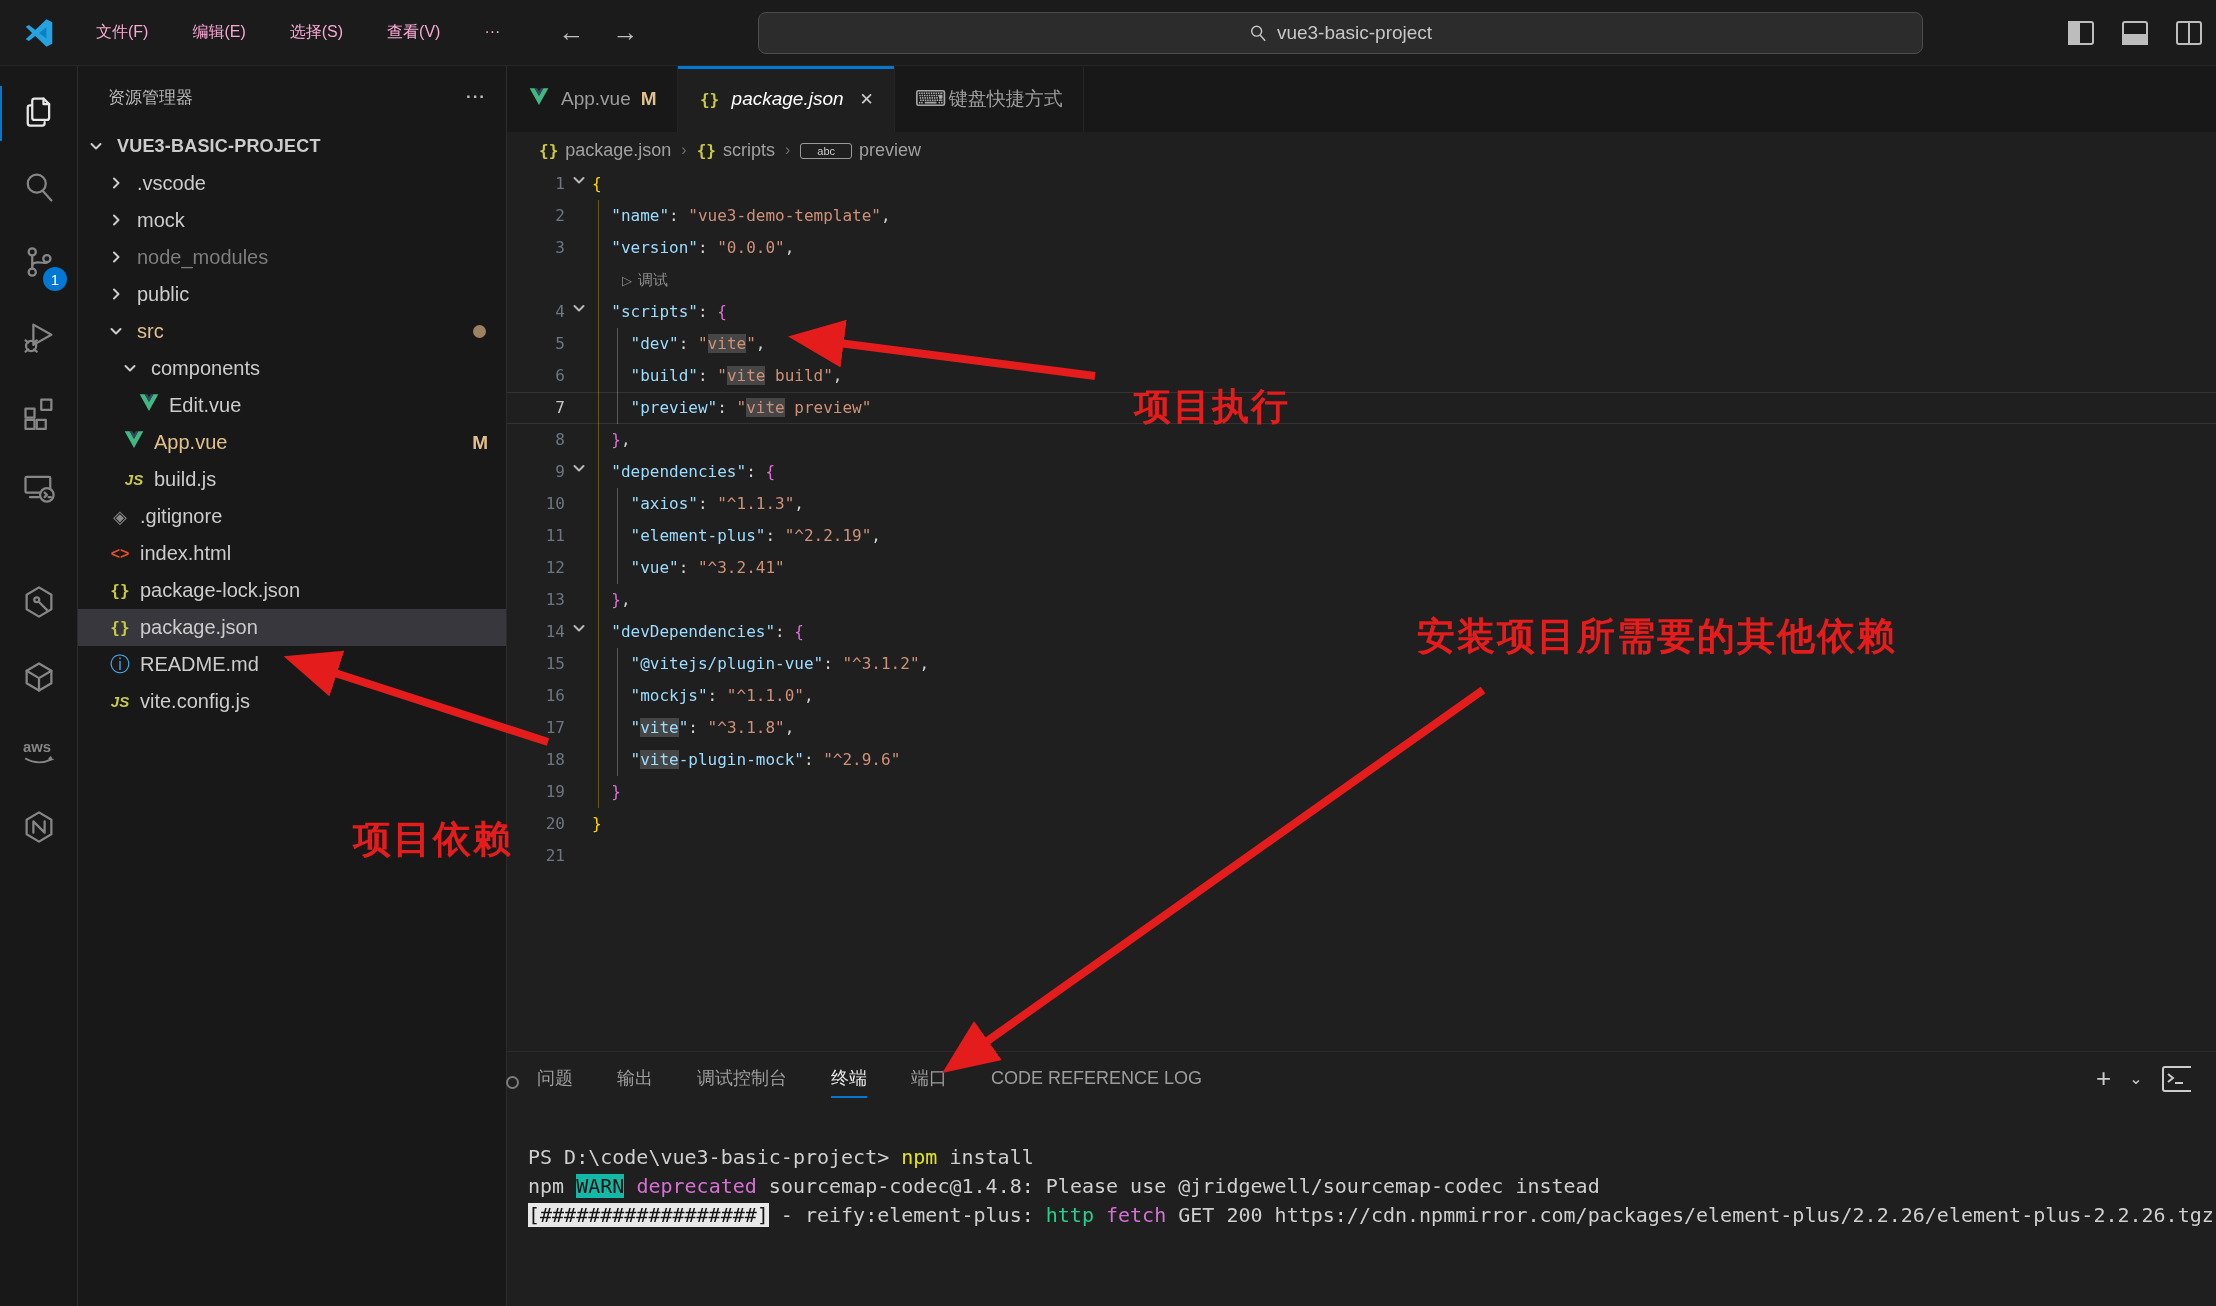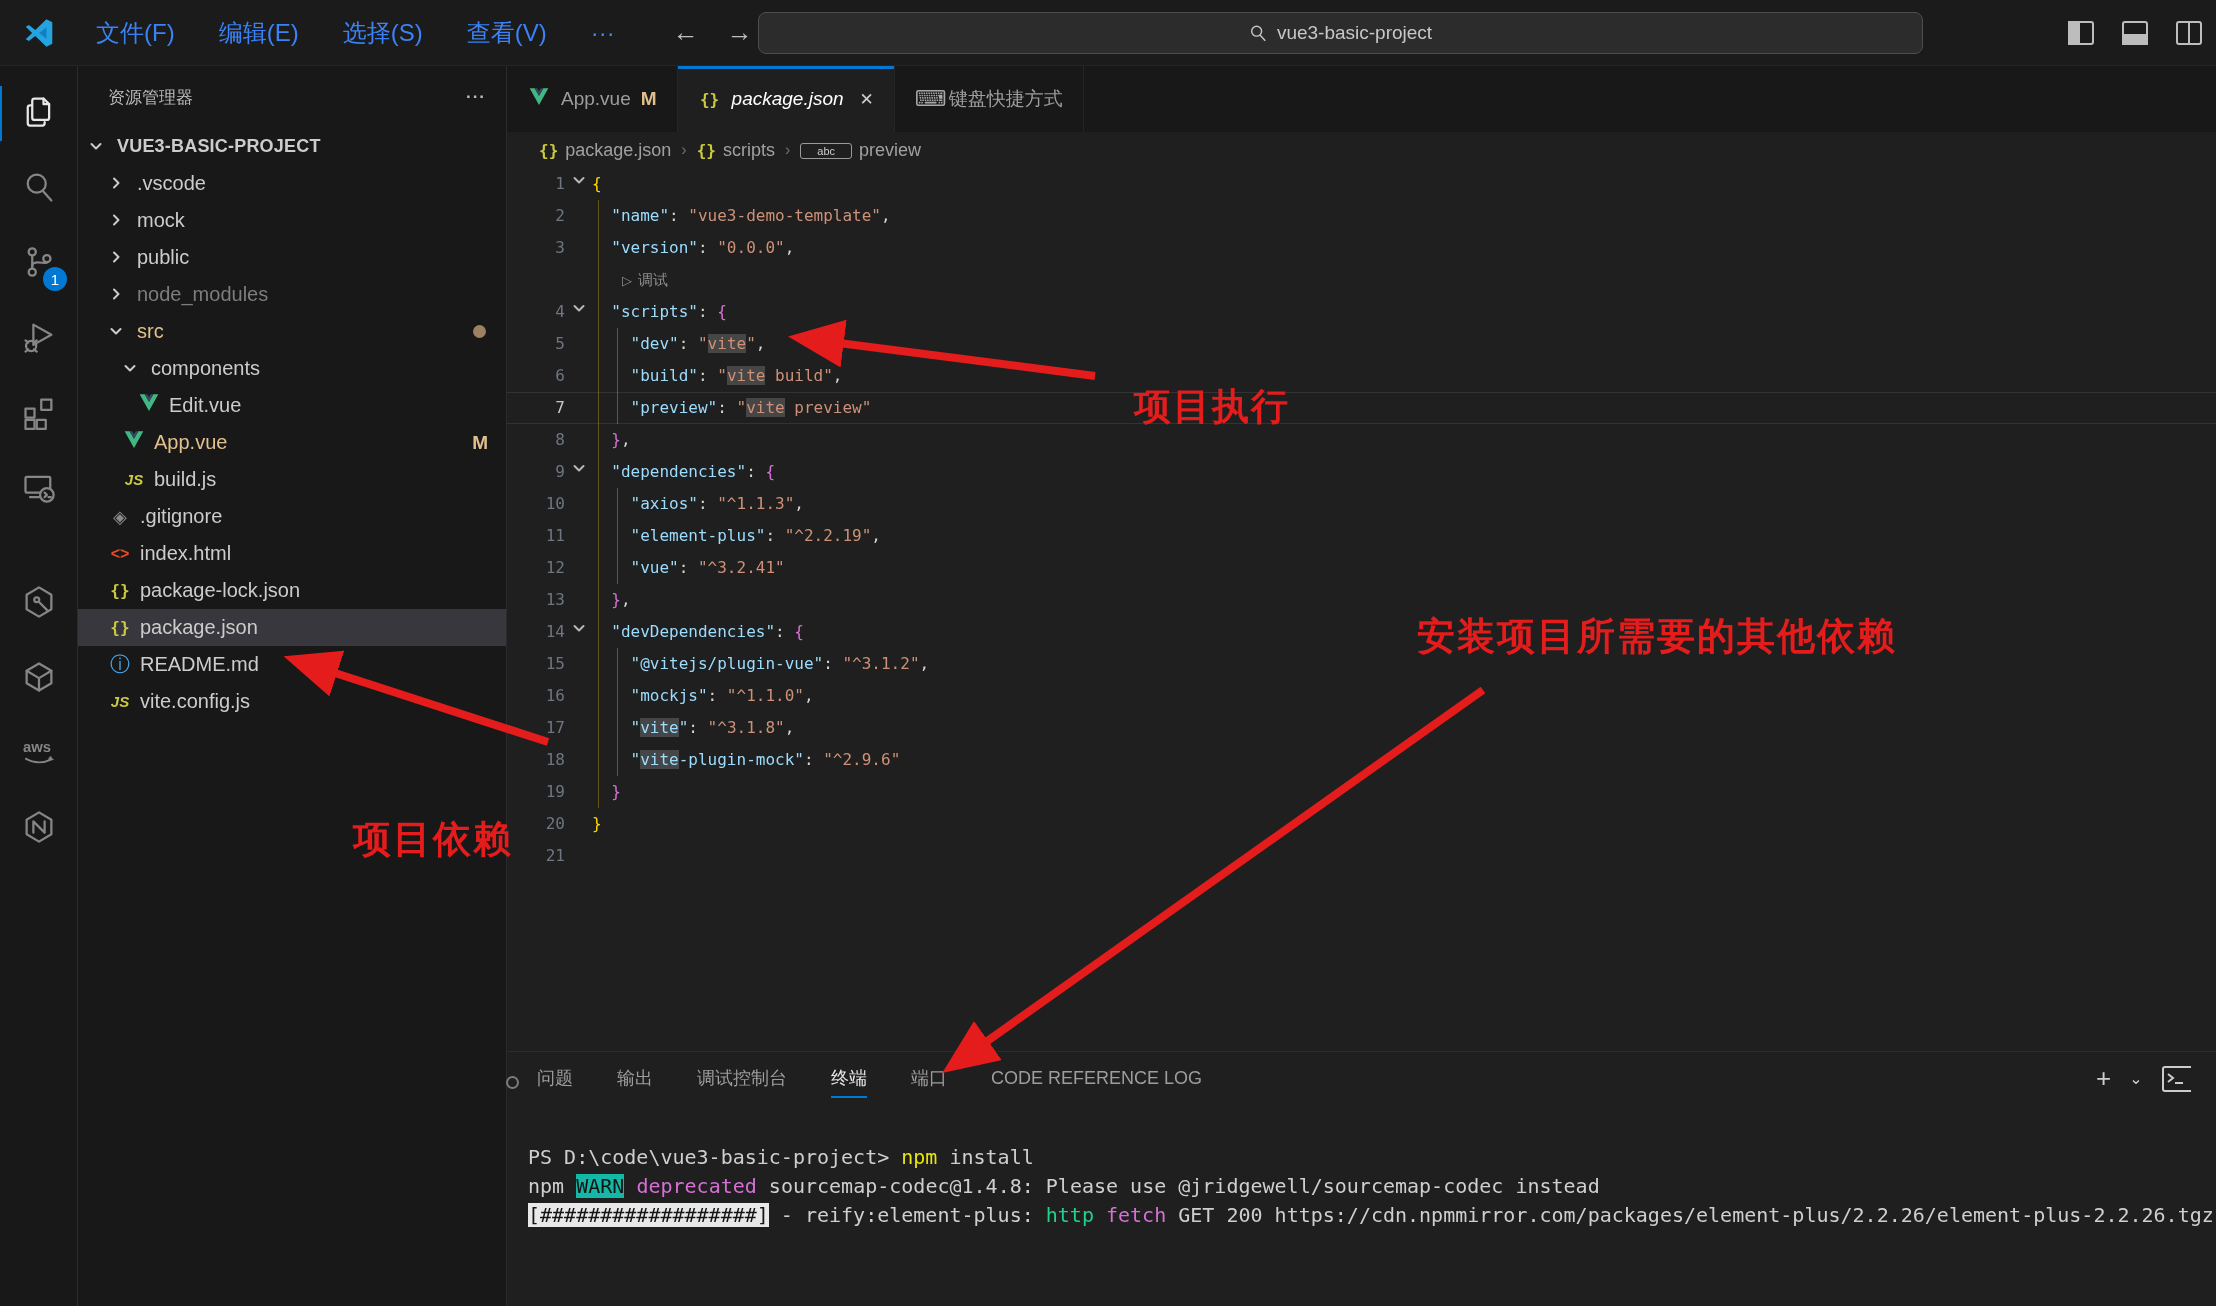--- a/index.html
+++ b/index.html
@@ -6,21 +6,21 @@
   html,body { background:#101010; }
   #app {
     position:relative; width:2216px; height:1306px; overflow:hidden;
     background:#1f1f1f; font-family:"Liberation Sans", sans-serif;
     color:#cccccc; -webkit-font-smoothing:antialiased;
   }
   
   #titlebar { position:absolute; left:0; top:0; width:2216px; height:66px;
     background:#1b1b1b; display:flex; align-items:center; border-bottom:1px solid #252525; }
   #vscode-logo { width:34px; height:34px; margin:0 18px 0 22px; flex:none; }
-  .menu-item { font-size:24px; color:#3b82f6; padding:6px 16px; margin:0 6px; border-radius:6px; cursor:default; }
+  .menu-item { font-size:16px; color:#f9a8d4; padding:6px 16px; margin:0 6px; border-radius:6px; cursor:default; }
   #nav-arrows { display:flex; align-items:center; margin-left:36px; gap:28px; font-size:26px; color:#bdbdbd; }
   #searchbox { position:absolute; left:758px; top:12px; width:1165px; height:42px;
     background:#2c2c2c; border:1px solid #4d4d4d; border-radius:8px;
     display:flex; align-items:center; justify-content:center; gap:10px; color:#c7c7c7; font-size:19px; }
   #title-actions { position:absolute; right:0; top:0; height:66px; display:flex; align-items:center; gap:24px; padding-right:0; overflow:hidden; width:150px; }
   .layout-icon { width:30px; height:30px; flex:none; }
   
   #main { position:absolute; top:66px; left:0; width:2216px; height:1240px; display:flex; }
   
   #activitybar { width:78px; background:#181818; border-right:1px solid #2b2b2b; display:flex; flex-direction:column; align-items:stretch; padding-top:10px; }
@@ -236,31 +236,31 @@
                 <path d="M6 3.5 L10.5 8 6 12.5"></path>
               </svg></span>
             <span class="lbl">.vscode</span>
           </div>
           <div class="tree-row" style="padding-left: 30px;">
             <span class="twisty"><svg viewBox="0 0 16 16" fill="none" stroke="currentColor" stroke-width="2" stroke-linejoin="round" stroke-linecap="round" width="16" height="16">
                 <path d="M6 3.5 L10.5 8 6 12.5"></path>
               </svg></span>
             <span class="lbl">mock</span>
           </div>
-          <div class="tree-row" style="padding-left: 30px;">
+          <div class="tree-row dimmed" style="padding-left: 30px;">
             <span class="twisty"><svg viewBox="0 0 16 16" fill="none" stroke="currentColor" stroke-width="2" stroke-linejoin="round" stroke-linecap="round" width="16" height="16">
                 <path d="M6 3.5 L10.5 8 6 12.5"></path>
               </svg></span>
+            <span class="lbl">node_modules</span>
+          </div>
+          <div class="tree-row" style="padding-left: 30px;">
+            <span class="twisty"><svg viewBox="0 0 16 16" fill="none" stroke="currentColor" stroke-width="2" stroke-linejoin="round" stroke-linecap="round" width="16" height="16">
+                <path d="M6 3.5 L10.5 8 6 12.5"></path>
+              </svg></span>
             <span class="lbl">public</span>
-          </div>
-          <div class="tree-row dimmed" style="padding-left: 30px;">
-            <span class="twisty"><svg viewBox="0 0 16 16" fill="none" stroke="currentColor" stroke-width="2" stroke-linejoin="round" stroke-linecap="round" width="16" height="16">
-                <path d="M6 3.5 L10.5 8 6 12.5"></path>
-              </svg></span>
-            <span class="lbl">node_modules</span>
           </div>
           <div class="tree-row modified" style="padding-left: 30px;">
             <span class="twisty"><svg viewBox="0 0 16 16" fill="none" stroke="currentColor" stroke-width="2" stroke-linejoin="round" stroke-linecap="round" width="16" height="16">
                 <path d="M3.5 6 L8 10.5 12.5 6"></path>
               </svg></span>
             <span class="lbl">src</span>
             <span class="tree-dot"></span>
           </div>
           <div class="tree-row" style="padding-left: 44px;">
             <span class="twisty"><svg viewBox="0 0 16 16" fill="none" stroke="currentColor" stroke-width="2" stroke-linejoin="round" stroke-linecap="round" width="16" height="16">

